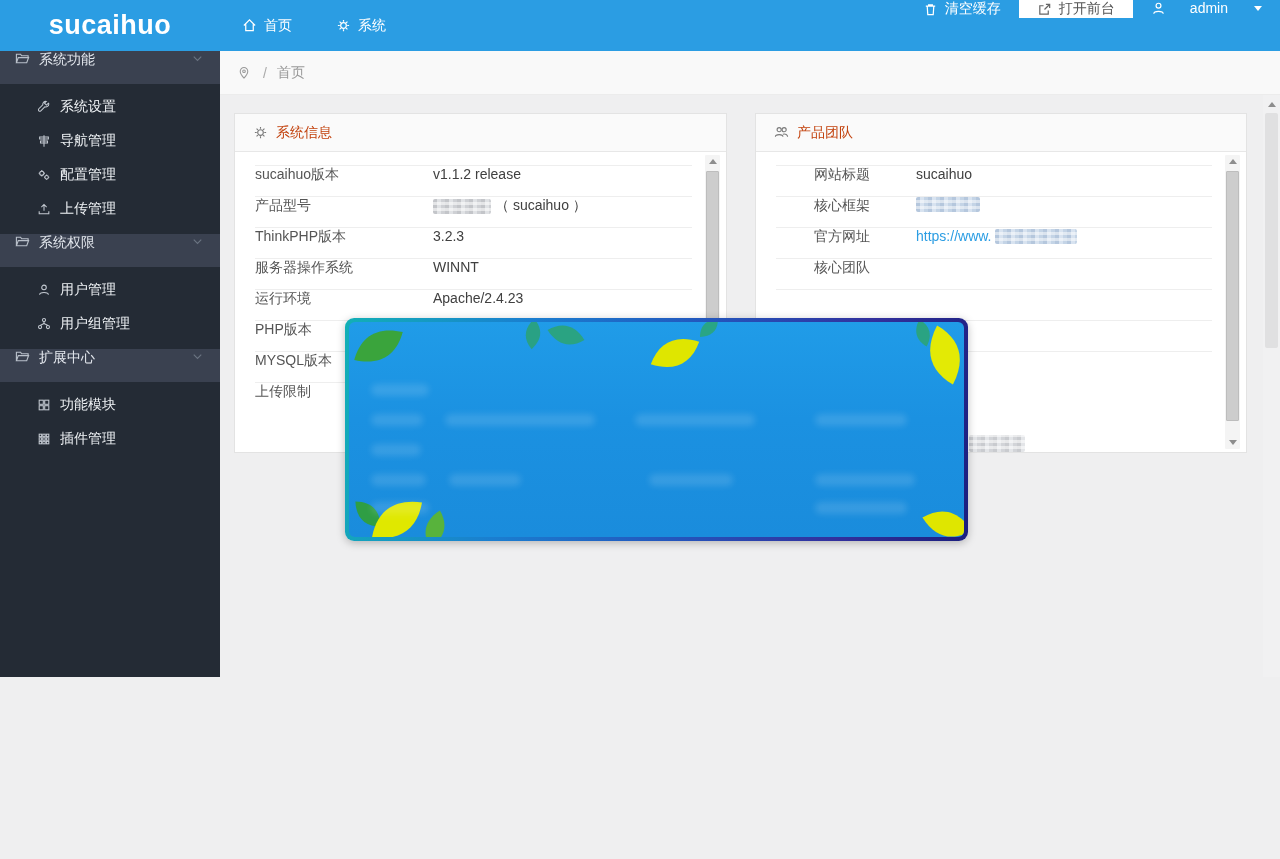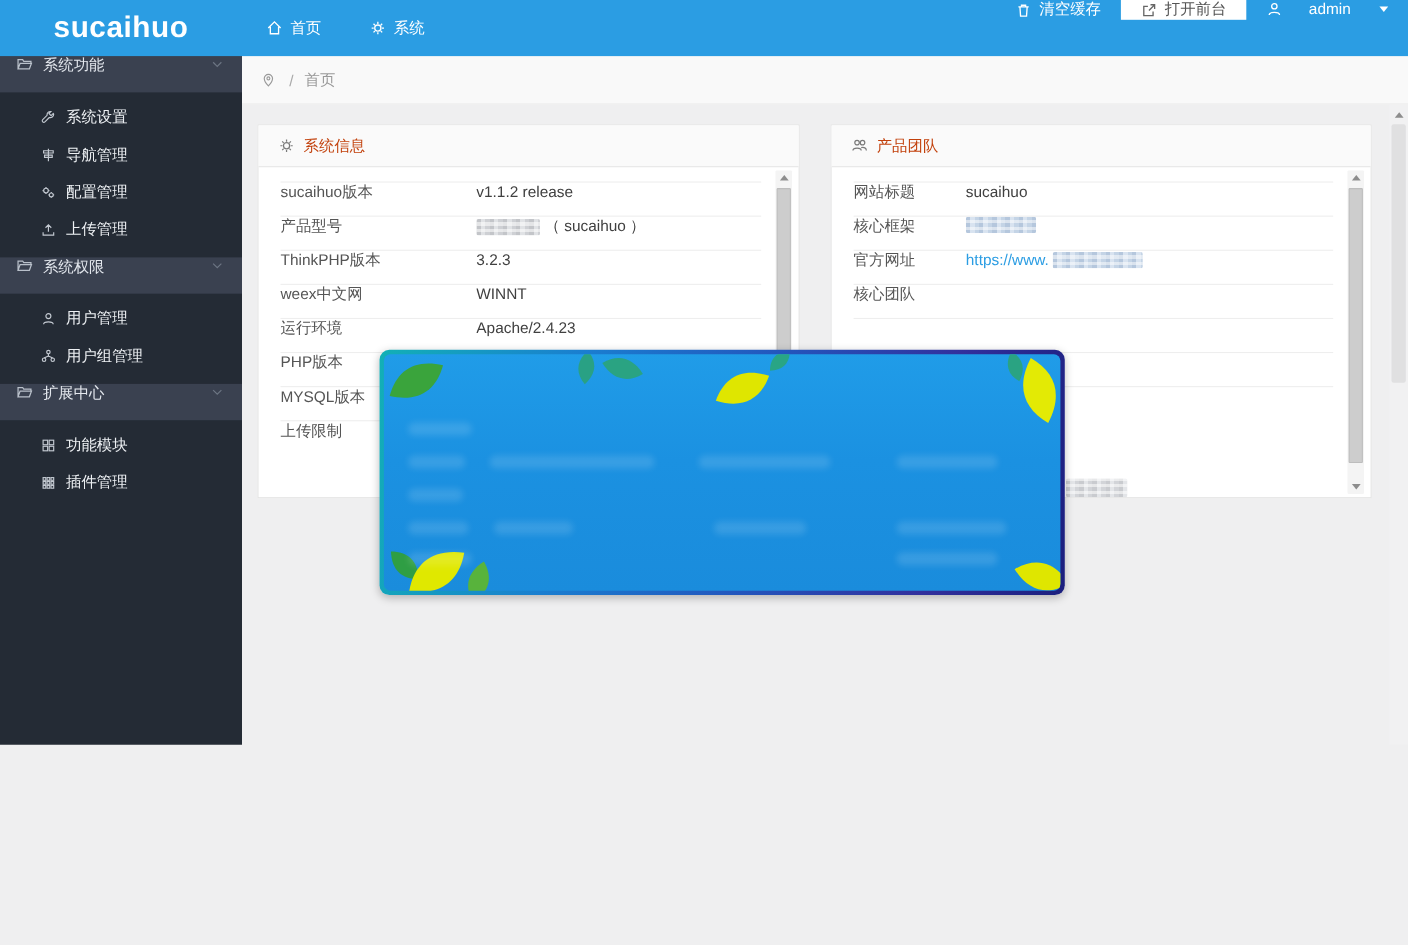--- a/index.html
+++ b/index.html
@@ -40,21 +40,21 @@
   .panel { position:absolute; top:18px; height:340px; background:#fff; border:1px solid #e3e3e3; }
   .panel-left  { left:14px;  width:493px; }
   .panel-right { left:535px; width:492px; }
   .panel-header { height:38px; background:#fafafa; border-bottom:1px solid #e7e7e7; display:flex; align-items:center; padding-left:18px; color:#c2410c; }
   .panel-header svg { width:15px; height:15px; stroke:#7a7a7a; fill:none; stroke-width:1.2; margin-right:8px; }
   .panel-body { position:relative; height:300px; padding:13px 34px 0 20px; }
   .ttable { border-top:1px solid #eee; }
   .trow { display:flex; align-items:flex-start; height:31px; border-bottom:1px solid #eee; }
   .tlabel { color:#555; }
   .panel-left  .tlabel { flex:0 0 178px; }
-  .panel-right .tlabel { flex:0 0 102px; }
+  .panel-right .tlabel { flex:0 0 102px;margin-left:38px; }
   .tvalue { color:#404040; display:flex; align-items:center; gap:4px; white-space:nowrap; overflow:hidden; }
   .link { color:#2b9de3; cursor:pointer; }
 
   
   .mosaic { display:inline-block; height:15px; border-radius:2px; vertical-align:middle;
     background-image:
       repeating-linear-gradient(0deg, rgba(255,255,255,0) 0 3px, rgba(255,255,255,.55) 3px 6px),
       repeating-linear-gradient(90deg, #c3c5c9 0 4px, #e0e2e5 4px 8px, #ced0d4 8px 12px);
     filter:blur(.4px); }
   .mosaic.blue { background-image:
@@ -274,21 +274,21 @@
             <span class="tvalue">
               <span class="mosaic" style="width:58px;"></span>
               <span>（ sucaihuo ）</span>
             </span>
           </div>
           <div class="trow">
             <span class="tlabel">ThinkPHP版本</span>
             <span class="tvalue">3.2.3</span>
           </div>
           <div class="trow">
-            <span class="tlabel">weex中文网</span>
+            <span class="tlabel">服务器操作系统</span>
             <span class="tvalue">WINNT</span>
           </div>
           <div class="trow">
             <span class="tlabel">运行环境</span>
             <span class="tvalue">Apache/2.4.23</span>
           </div>
           <div class="trow">
             <span class="tlabel">PHP版本</span>
             <span class="tvalue"></span>
           </div>

